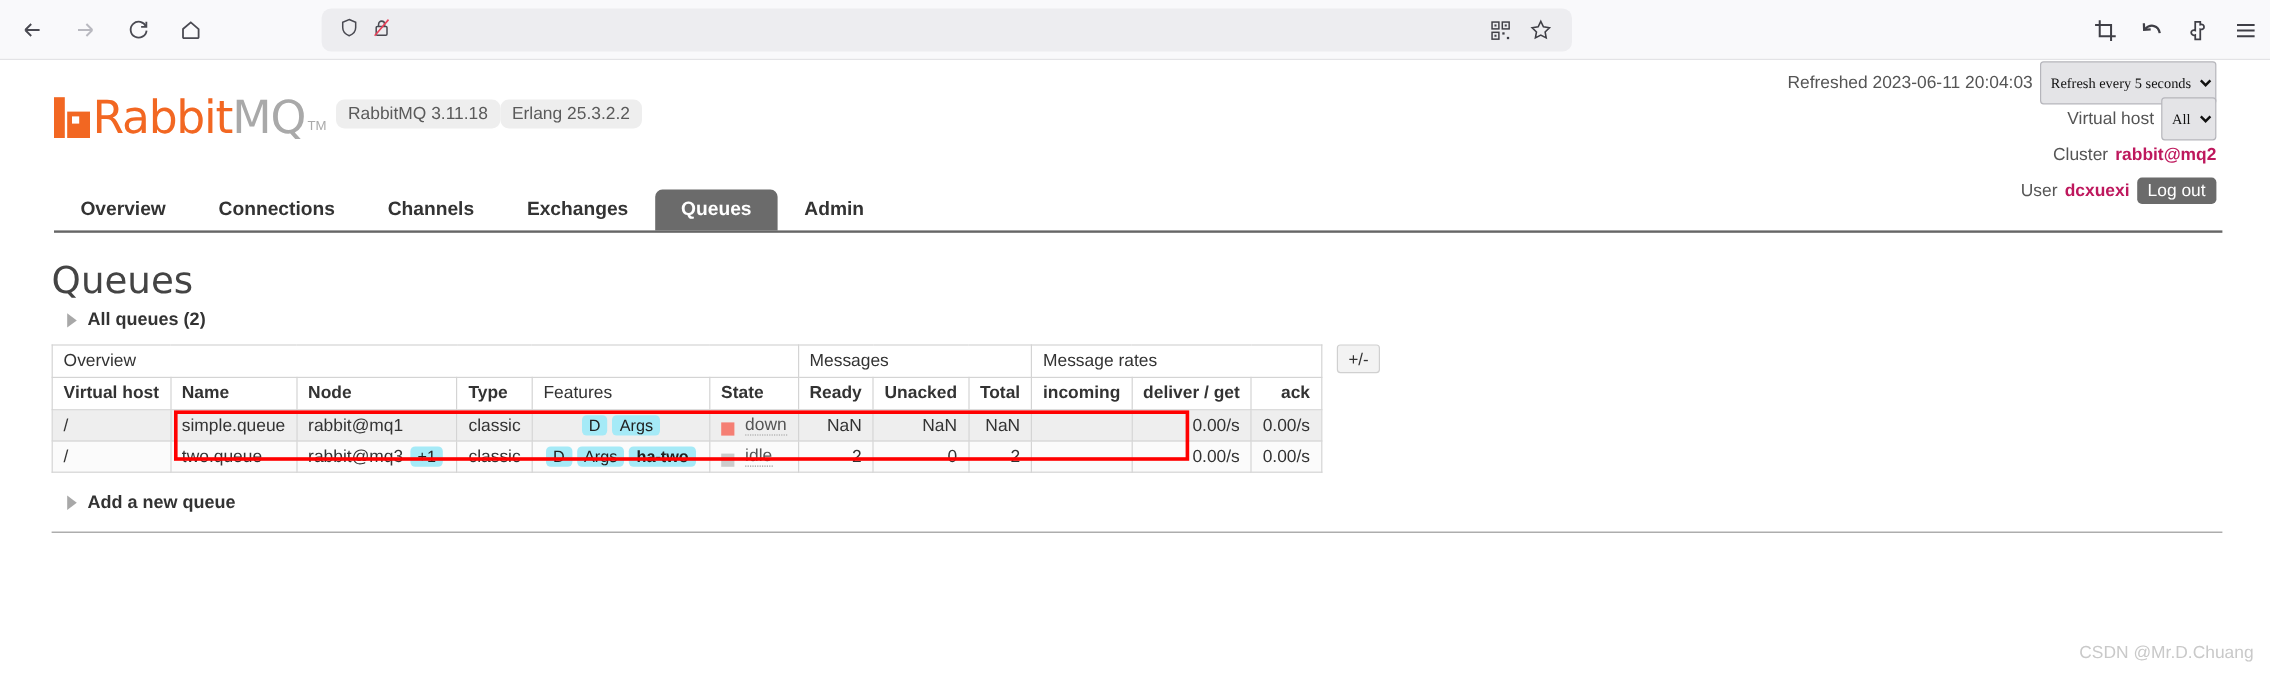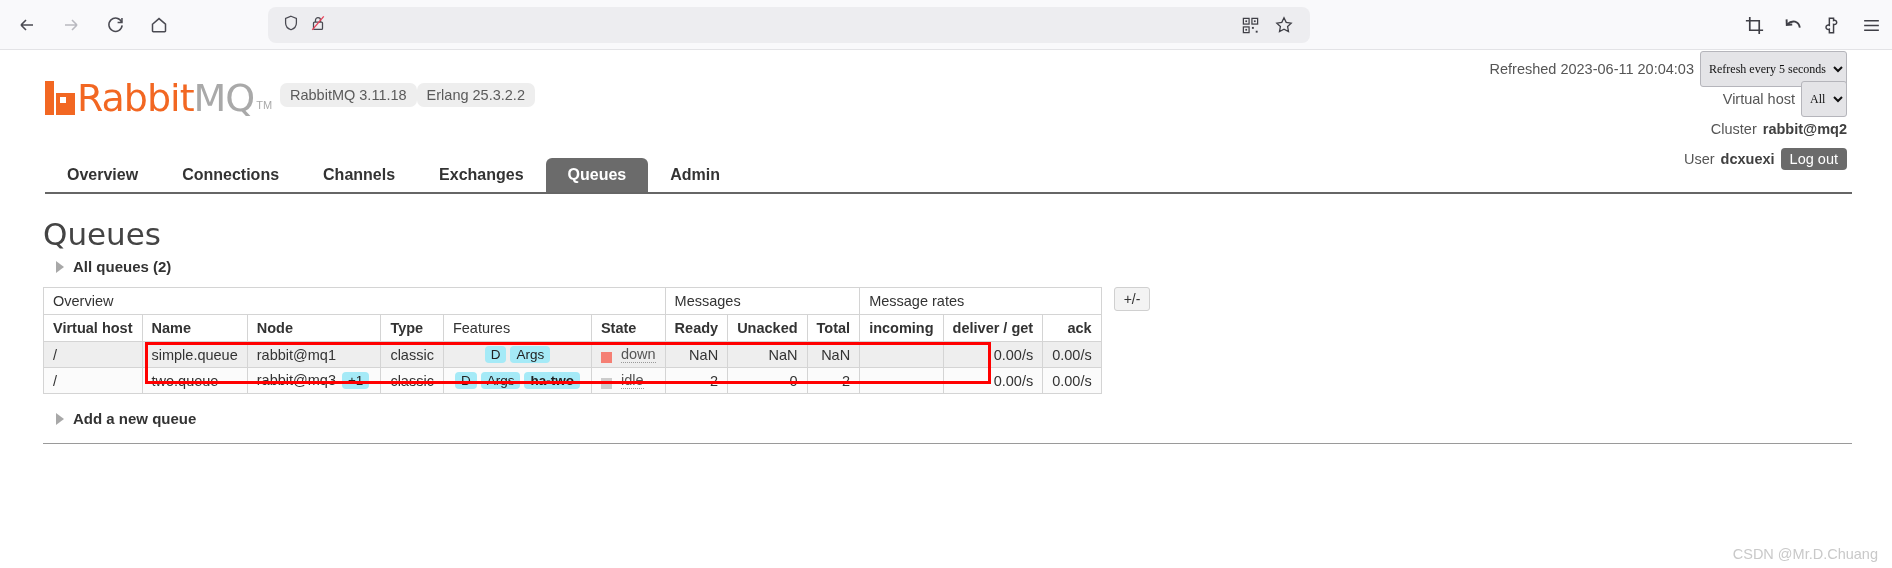--- a/index.html
+++ b/index.html
@@ -65,21 +65,21 @@
   .ver-badges{ position:absolute; left:240px; top:33px; display:flex; gap:0; }
   .badge-ver{
     background:#eeeeee; color:#5a5a5a;
     border-radius:7px; padding:4px 10px;
     font-size:14.5px; white-space:nowrap;
   }
 
   .rightinfo{ position:absolute; right:5px; top:6px; text-align:right; font-size:14.5px; color:#444; }
   .ri-row{ display:flex; align-items:center; justify-content:flex-end; gap:6px; margin-bottom:5px; height:25px; }
   .ri-label{ color:#555; }
-  .ri-bold{ font-weight:bold; color:#404040; }
+  .ri-bold{ font-weight:bold; color:#be185d; }
   select.ri-select{
     font-family:Liberation Serif, serif;
     font-size:12px; color:#111;
     background:#e4e4e7; border:1px solid #b5b5bb; border-radius:3px;
     padding:2px 4px; height:36px; cursor:pointer;
   }
   .logout-btn{
     background:#6b6b6b; color:#fff; border:none; border-radius:4px;
     font-size:14.5px; font-family:"Liberation Sans", sans-serif;
     padding:3px 9px; cursor:pointer;
@@ -157,21 +157,21 @@
   }
 
   .footer-rule{ border-top:1px solid #9a9a9a; margin:16px 0 0 3px; }
   .footer-links{
     display:flex; gap:34px; margin:14px 0 0 14px;
     font-size:15px; font-weight:bold;
   }
   .footer-links a{ color:#333; text-decoration:none; cursor:pointer; }
 
   .watermark{
-    position:absolute; right:14px; bottom:6px;
+    position:absolute; right:14px; bottom:16px;
     font-size:14.5px; color:#c9c9c9;
   }
 </style>
 </head>
 <body>
 
 <div class="browser-bar">
   <div class="nav-btns">
     <div class="nav-btn">
       <svg width="20" height="20" viewBox="0 0 20 20" fill="none" stroke="currentColor" stroke-width="1.6">

